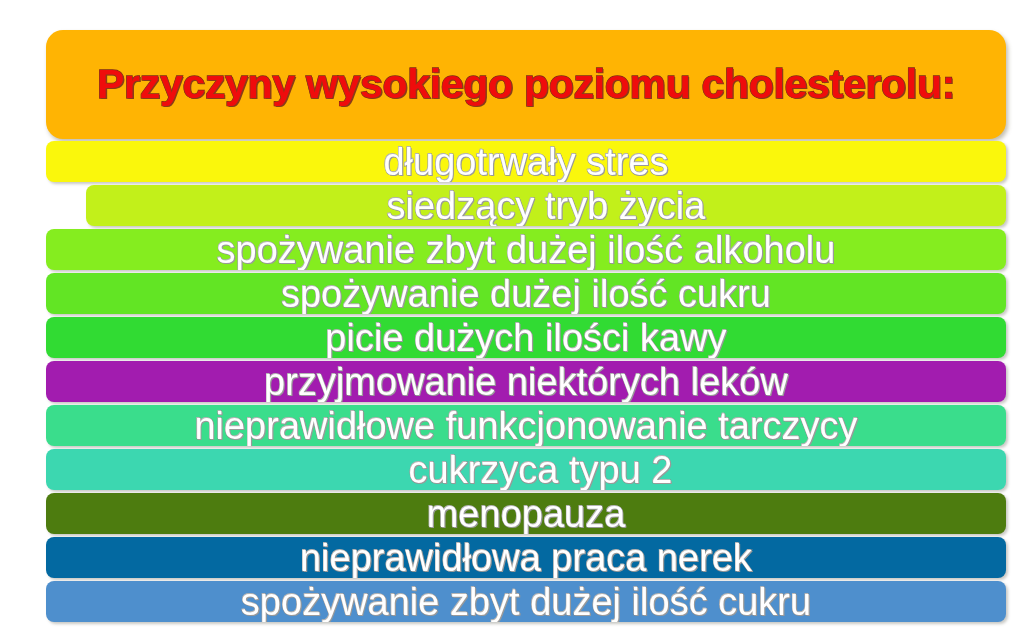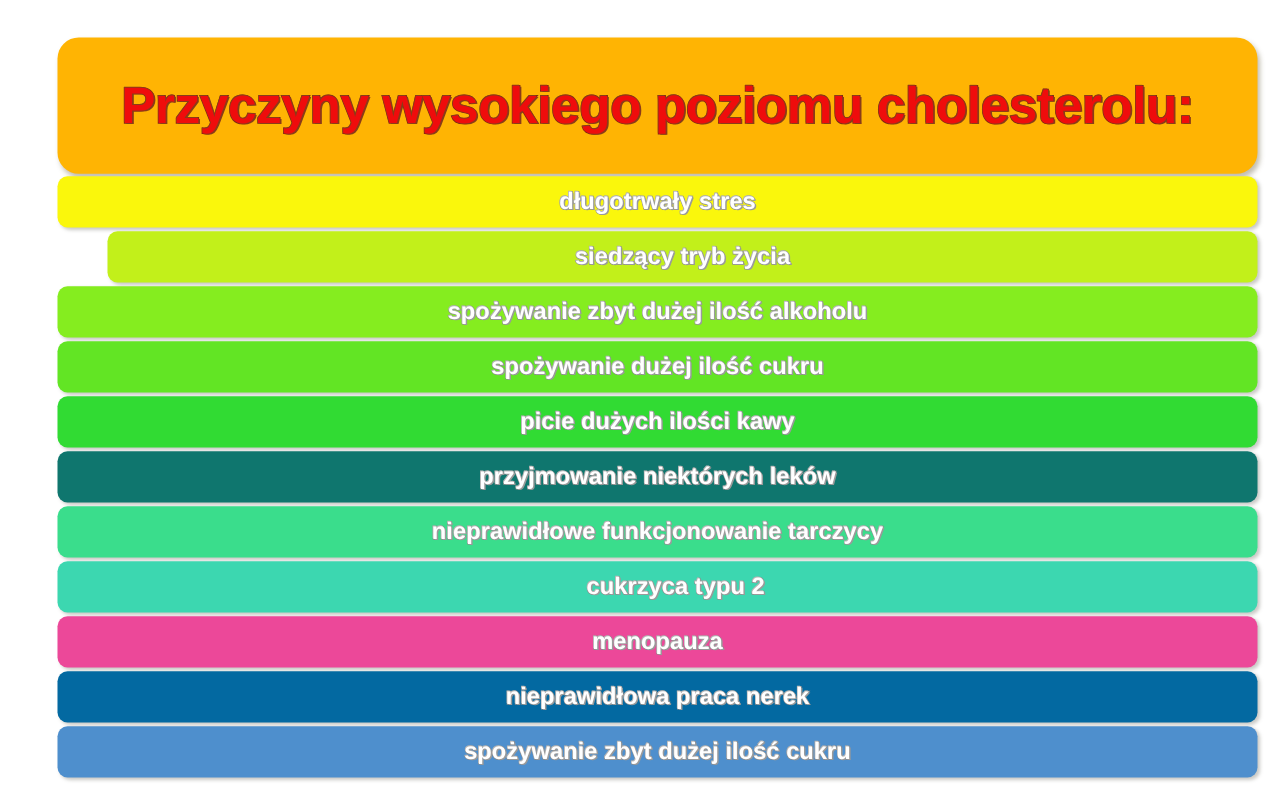--- a/index.html
+++ b/index.html
@@ -64,22 +64,22 @@
     margin-bottom: 3px;
     display: flex;
     align-items: center;
     justify-content: center;
     box-shadow: 2px 2px 3px rgba(120, 120, 110, 0.40);
     overflow: hidden;
   }
   .band:last-child { margin-bottom: 0; }
 
   .band-label {
-    font-size: 19px;
-    font-weight: bold;
+    font-size: 38px;
+    font-weight: normal;
     line-height: 1;
     color: #ffffff;
     text-align: center;
     white-space: nowrap;
     -webkit-text-stroke: 1.1px #8d8d8d;
     paint-order: stroke fill;
     text-shadow:
       1.2px 1.2px 0 #9a9a9a,
       -0.6px -0.6px 0 #b5b5b5;
   }
@@ -108,33 +108,33 @@
     </div>
 
     <div class="band" style="background: rgb(98, 229, 36);">
       <span class="band-label">spożywanie dużej ilość cukru</span>
     </div>
 
     <div class="band" style="background: rgb(49, 219, 51);">
       <span class="band-label">picie dużych ilości kawy</span>
     </div>
 
-    <div class="band" style="background: #0f766e;">
+    <div class="band" style="background: #a21caf;">
       <span class="band-label">przyjmowanie niektórych leków</span>
     </div>
 
     <div class="band" style="background: rgb(58, 221, 140);">
       <span class="band-label">nieprawidłowe funkcjonowanie tarczycy</span>
     </div>
 
     <div class="band" style="background: rgb(60, 215, 176); padding-left: 29px;">
       <span class="band-label">cukrzyca typu 2</span>
     </div>
 
-    <div class="band" style="background: #ec4899;">
+    <div class="band" style="background: #4d7c0f;">
       <span class="band-label">menopauza</span>
     </div>
 
     <div class="band" style="background: #0369a1;">
       <span class="band-label">nieprawidłowa praca nerek</span>
     </div>
 
     <div class="band" style="background: rgb(78, 143, 205);">
       <span class="band-label">spożywanie zbyt dużej ilość cukru</span>
     </div>

